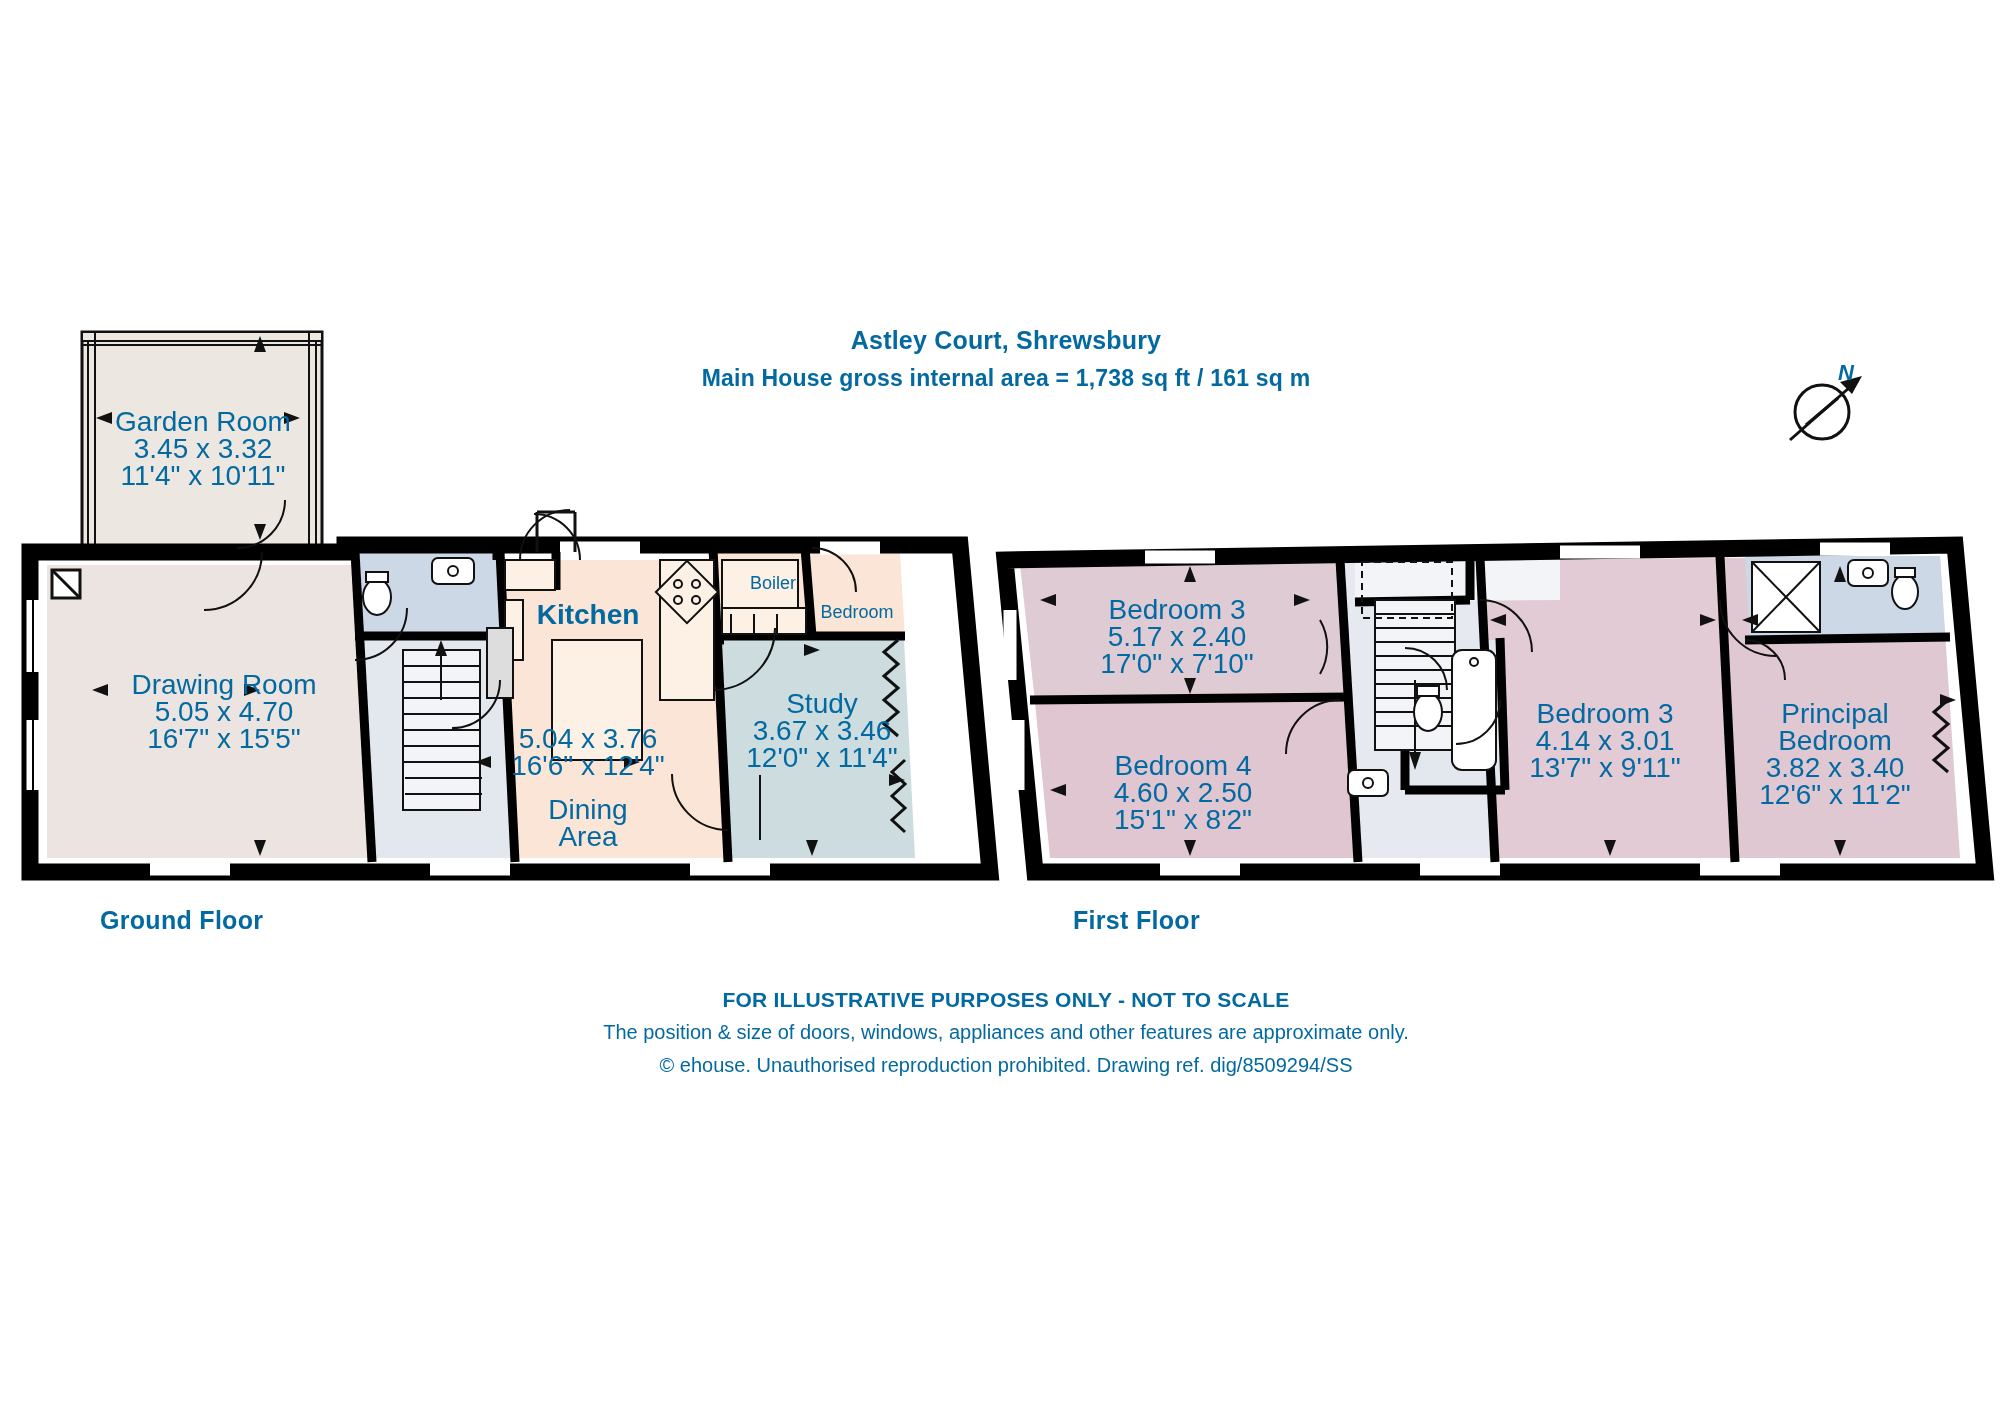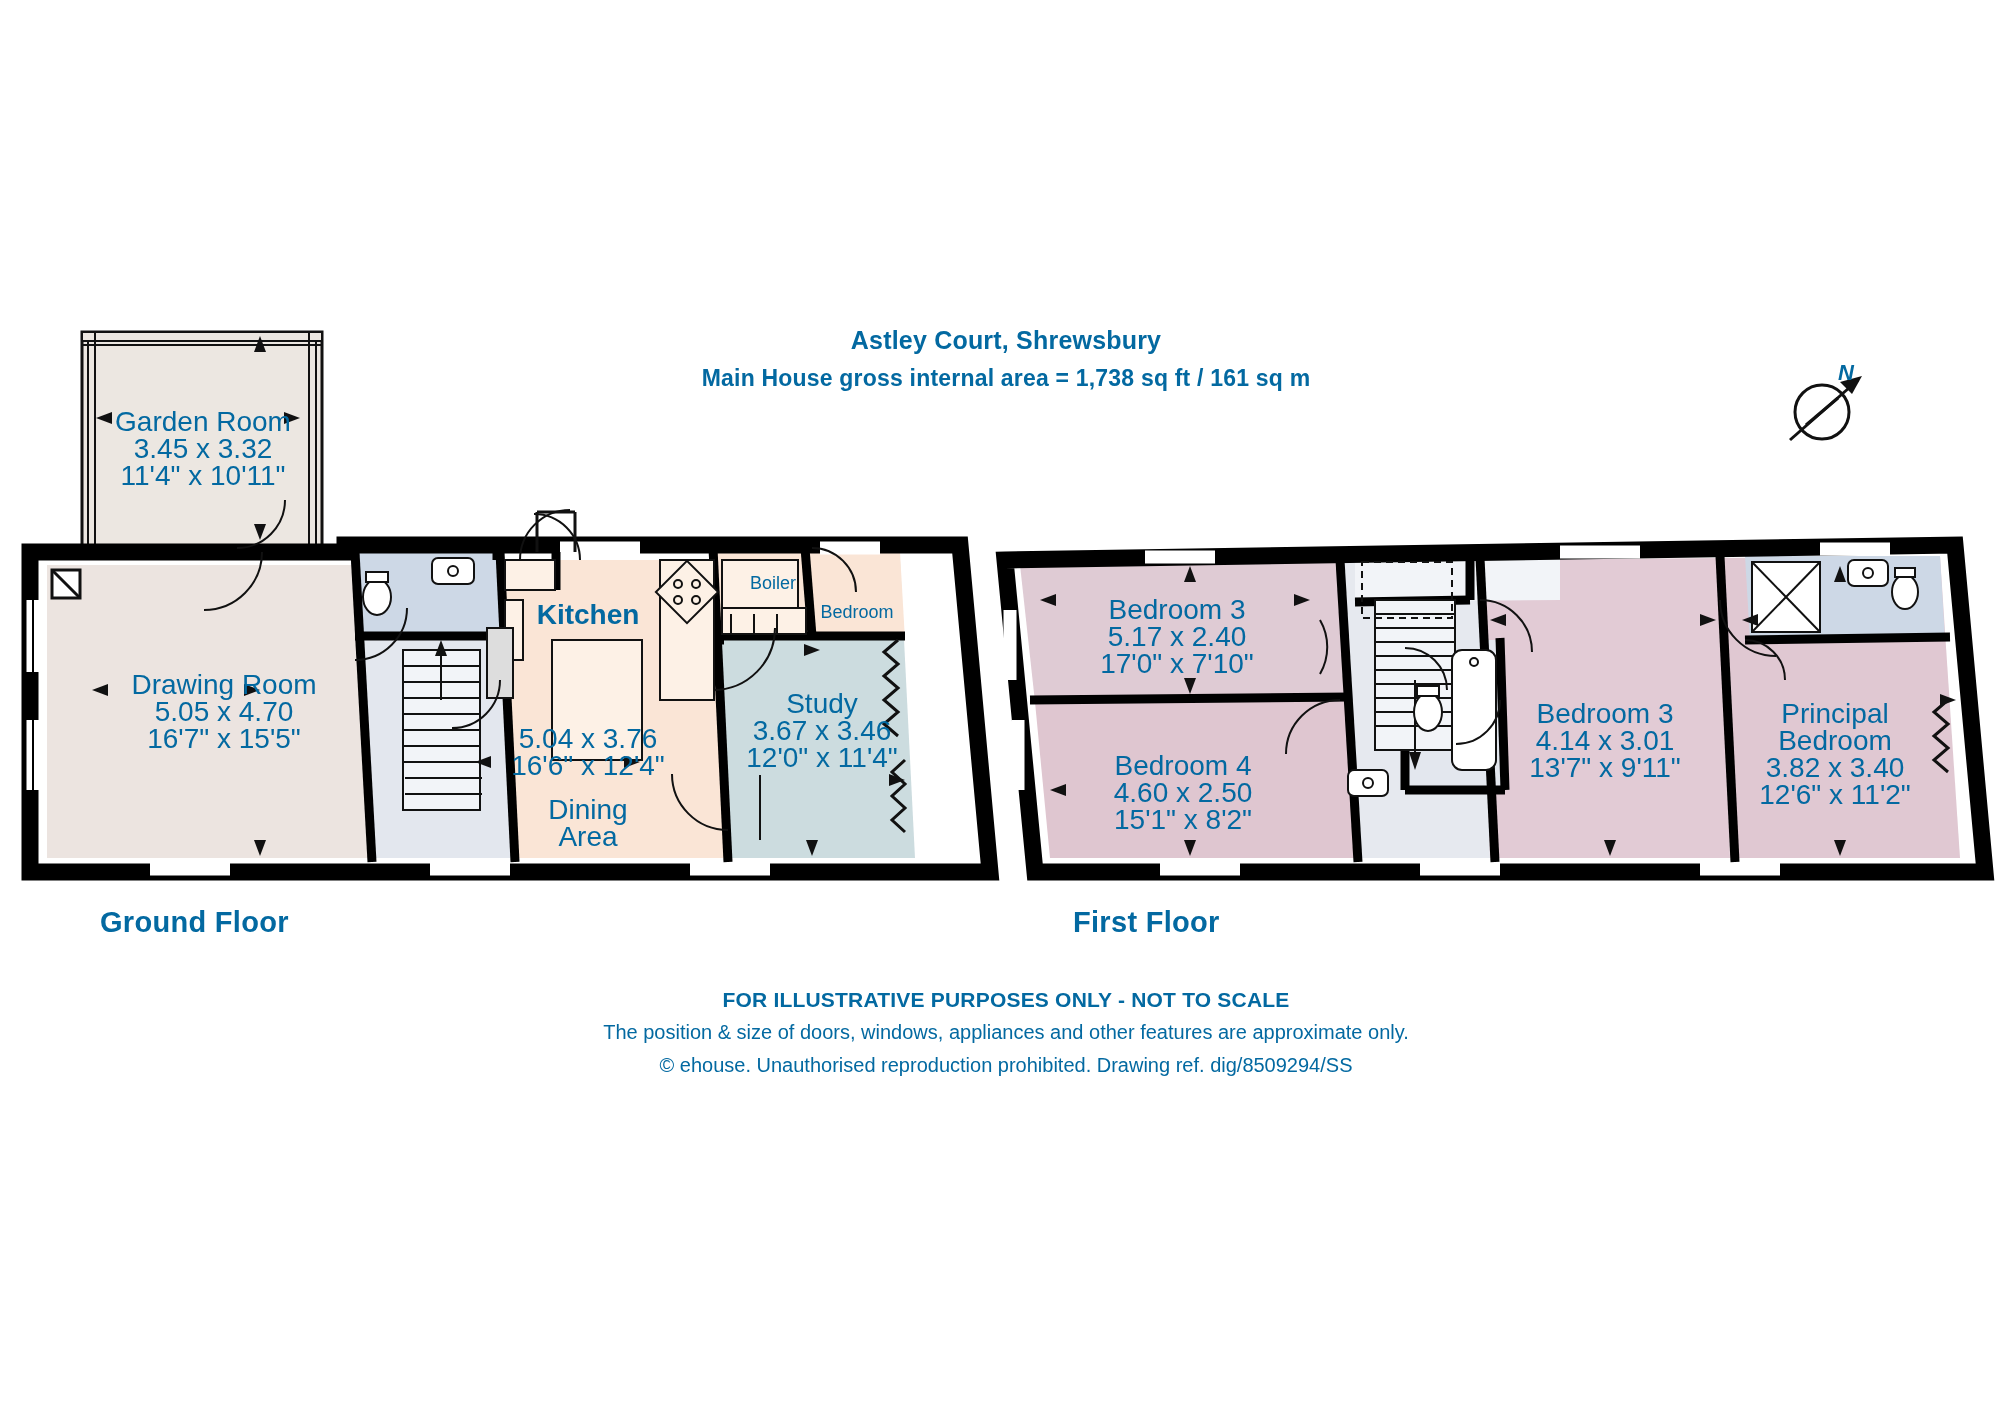--- a/index.html
+++ b/index.html
@@ -33,21 +33,21 @@
     font-size: 25px;
     font-weight: bold;
     letter-spacing: 0.2px;
   }
   .title-sub {
     font-size: 23px;
     font-weight: bold;
     letter-spacing: 0.2px;
   }
   .floor-label {
-    font-size: 29px;
+    font-size: 25px;
     font-weight: bold;
     letter-spacing: 0.3px;
   }
   .room {
     font-size: 28px;
     font-weight: normal;
   }
   .room-small {
     font-size: 18px;
   }

